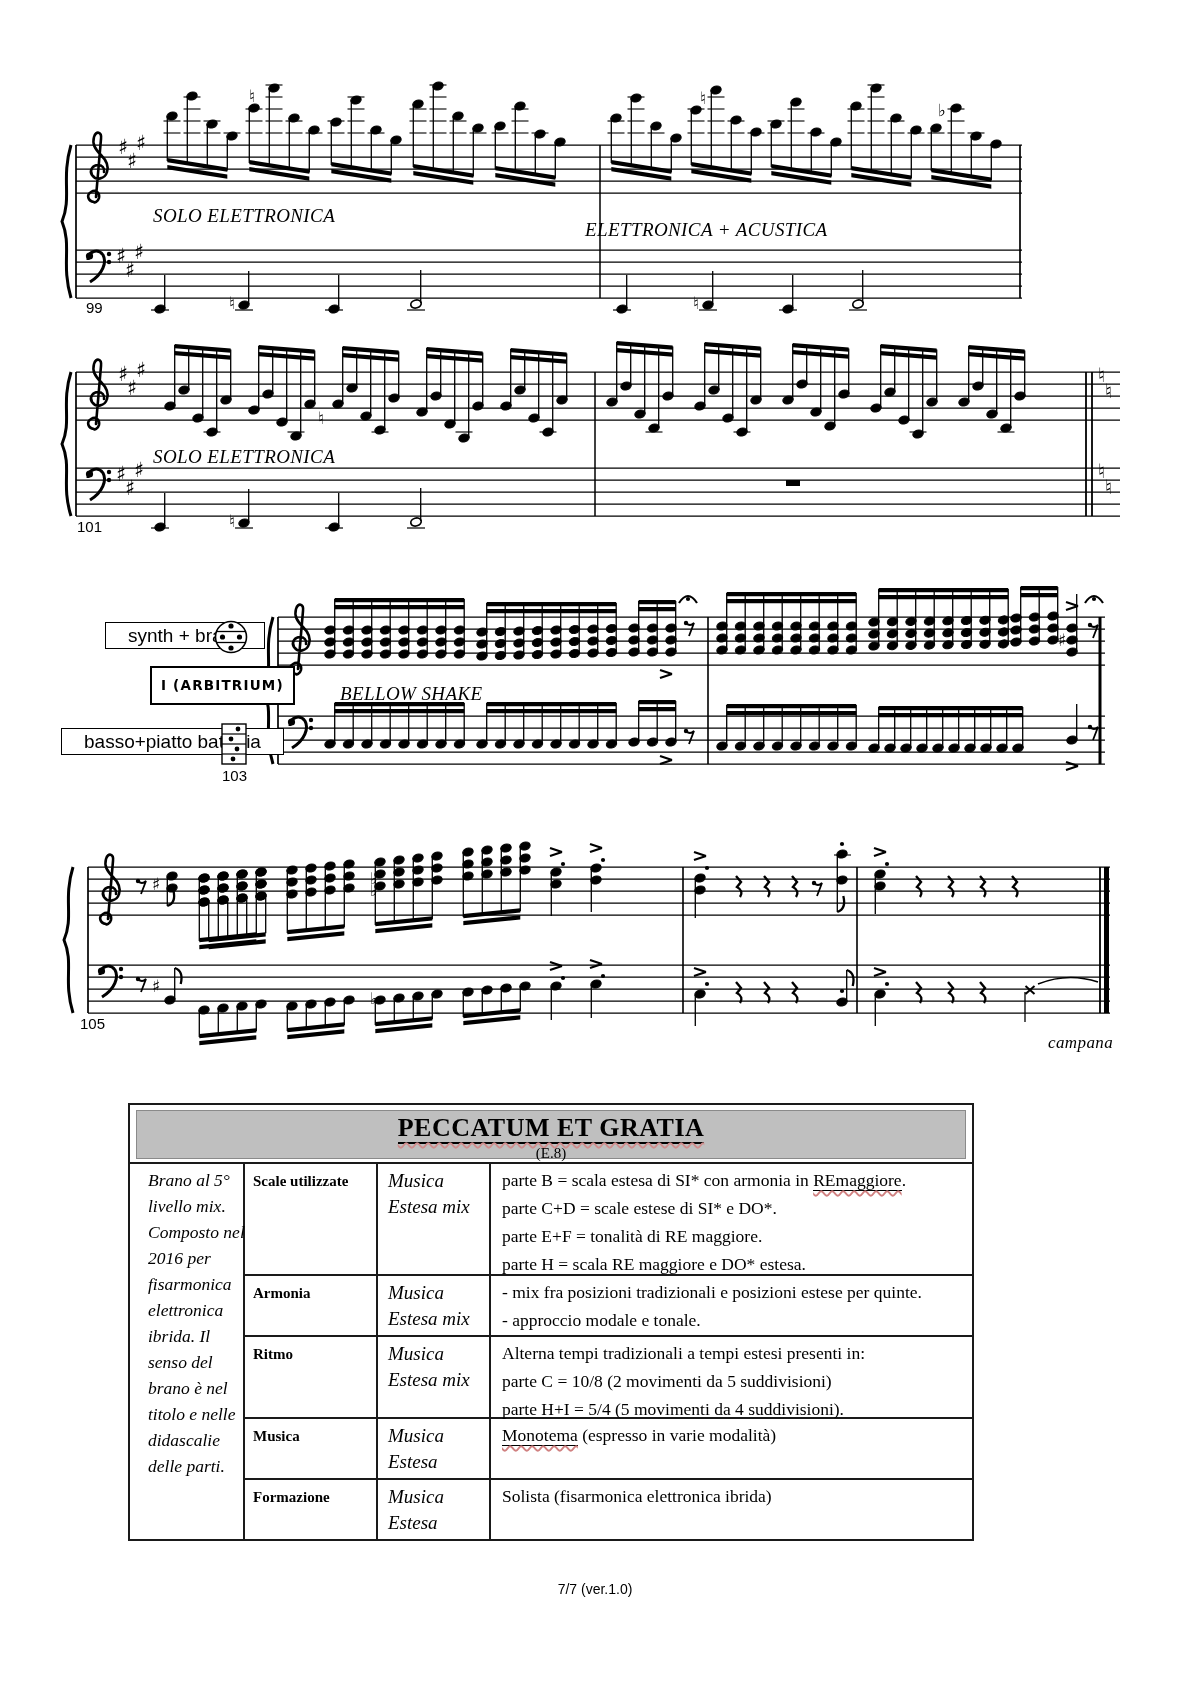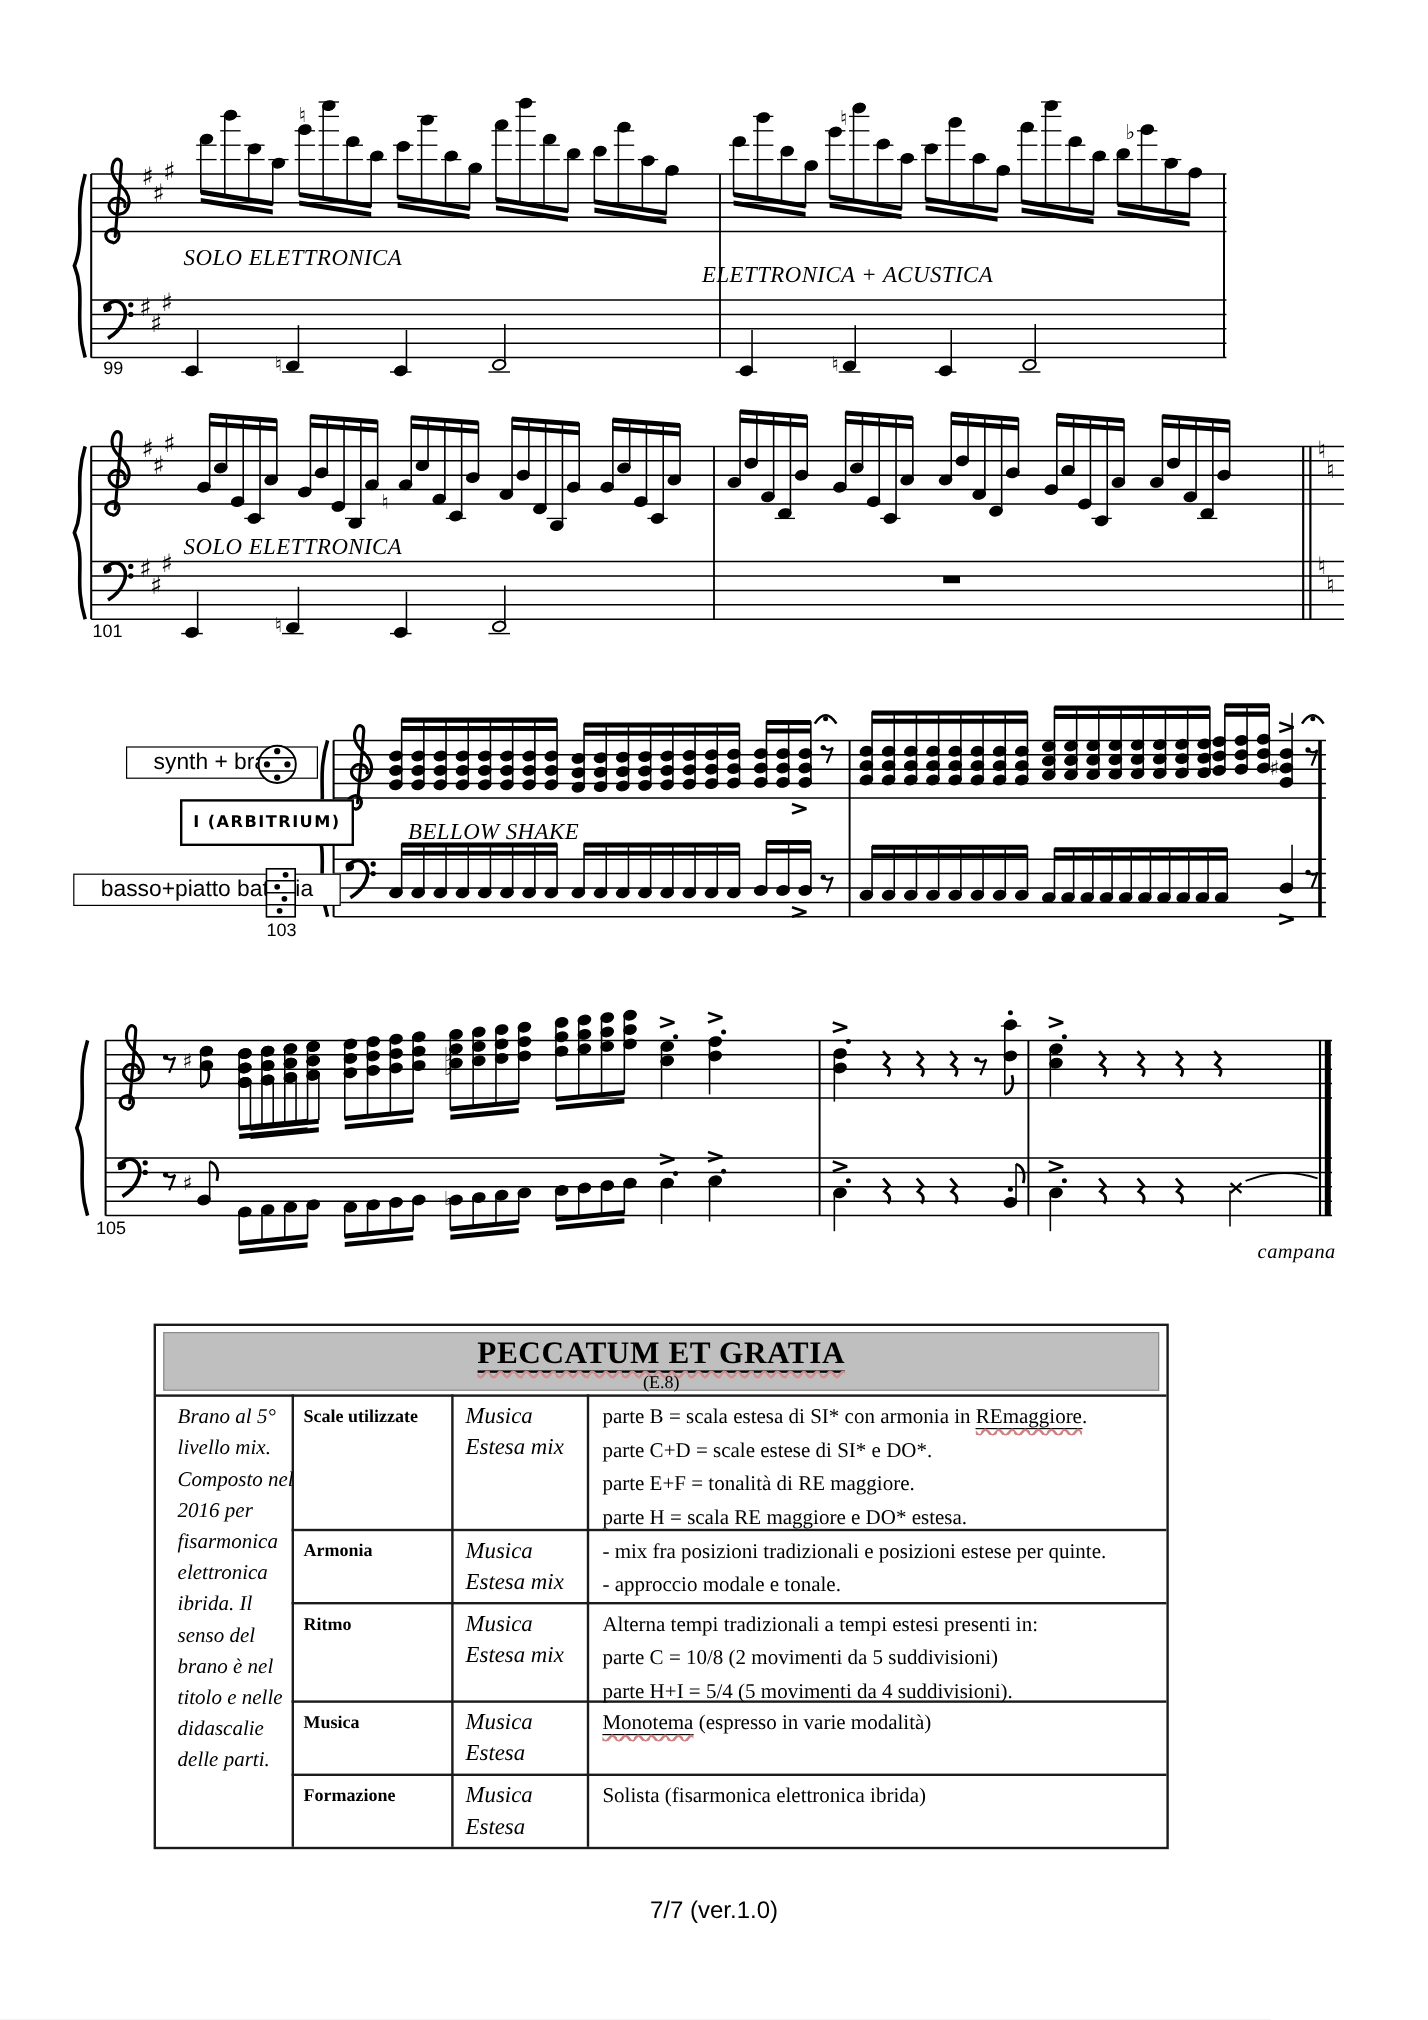--- a/index.html
+++ b/index.html
@@ -9,21 +9,21 @@
   .expr{position:absolute;font-style:italic;font-size:19px;letter-spacing:.4px;white-space:nowrap;}
   .expr.small{font-size:17px;}
   .mnum{position:absolute;font-family:"Liberation Sans",sans-serif;font-size:15px;white-space:nowrap;}
   .ibox{position:absolute;border:1.5px solid #000;background:#fff;
         font-family:"Liberation Sans",sans-serif;font-size:19px;
         padding:3px 22px;white-space:nowrap;line-height:19px;}
   .ibox.hand{border-width:2px;font-family:"DejaVu Sans",sans-serif;font-size:13.5px;
         font-weight:bold;letter-spacing:1.2px;padding:8px 9px;}
   .icon{position:absolute;}
   .footer{position:absolute;left:0;right:0;top:1581px;text-align:center;
-        font-family:"Liberation Sans",sans-serif;font-size:20px;}
+        font-family:"Liberation Sans",sans-serif;font-size:14px;}
   
   .tbl{position:absolute;left:128px;top:1103px;width:842px;height:434px;
        border:2px solid #1a1a1a;background:#fff;}
   .tbar{position:absolute;left:6px;top:5px;right:6px;height:47px;background:#bfbfbf;
         border:1px solid #8a8a8a;text-align:center;}
   .ttl{display:inline-block;margin-top:3px;font-weight:bold;font-size:26px;letter-spacing:.5px;
        border-bottom:2.5px solid #000;
        text-decoration:underline wavy 2px #cf8d8d;text-underline-offset:6px;line-height:28px;}
   .sub{font-size:15px;line-height:15px;}
   .vl{position:absolute;width:1.5px;background:#1a1a1a;top:57px;height:377px;}

